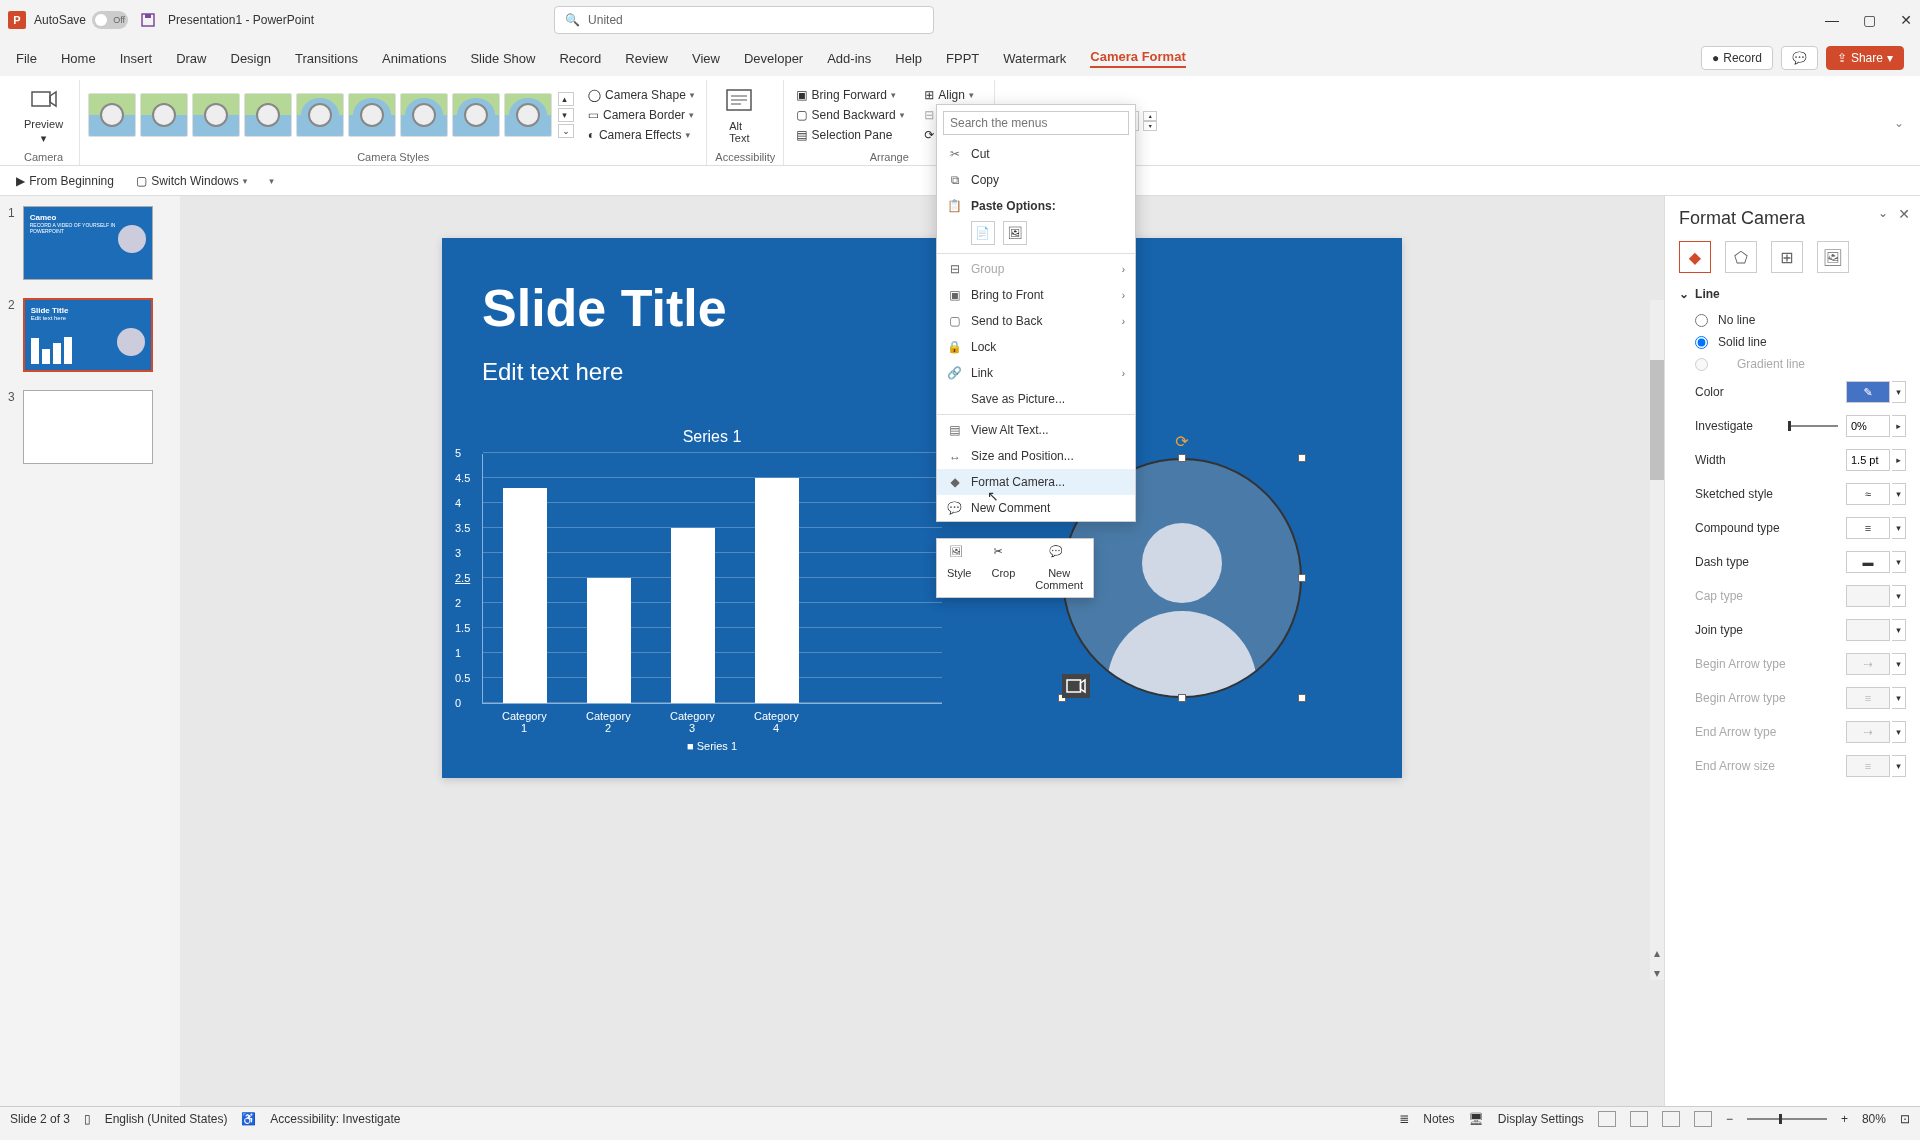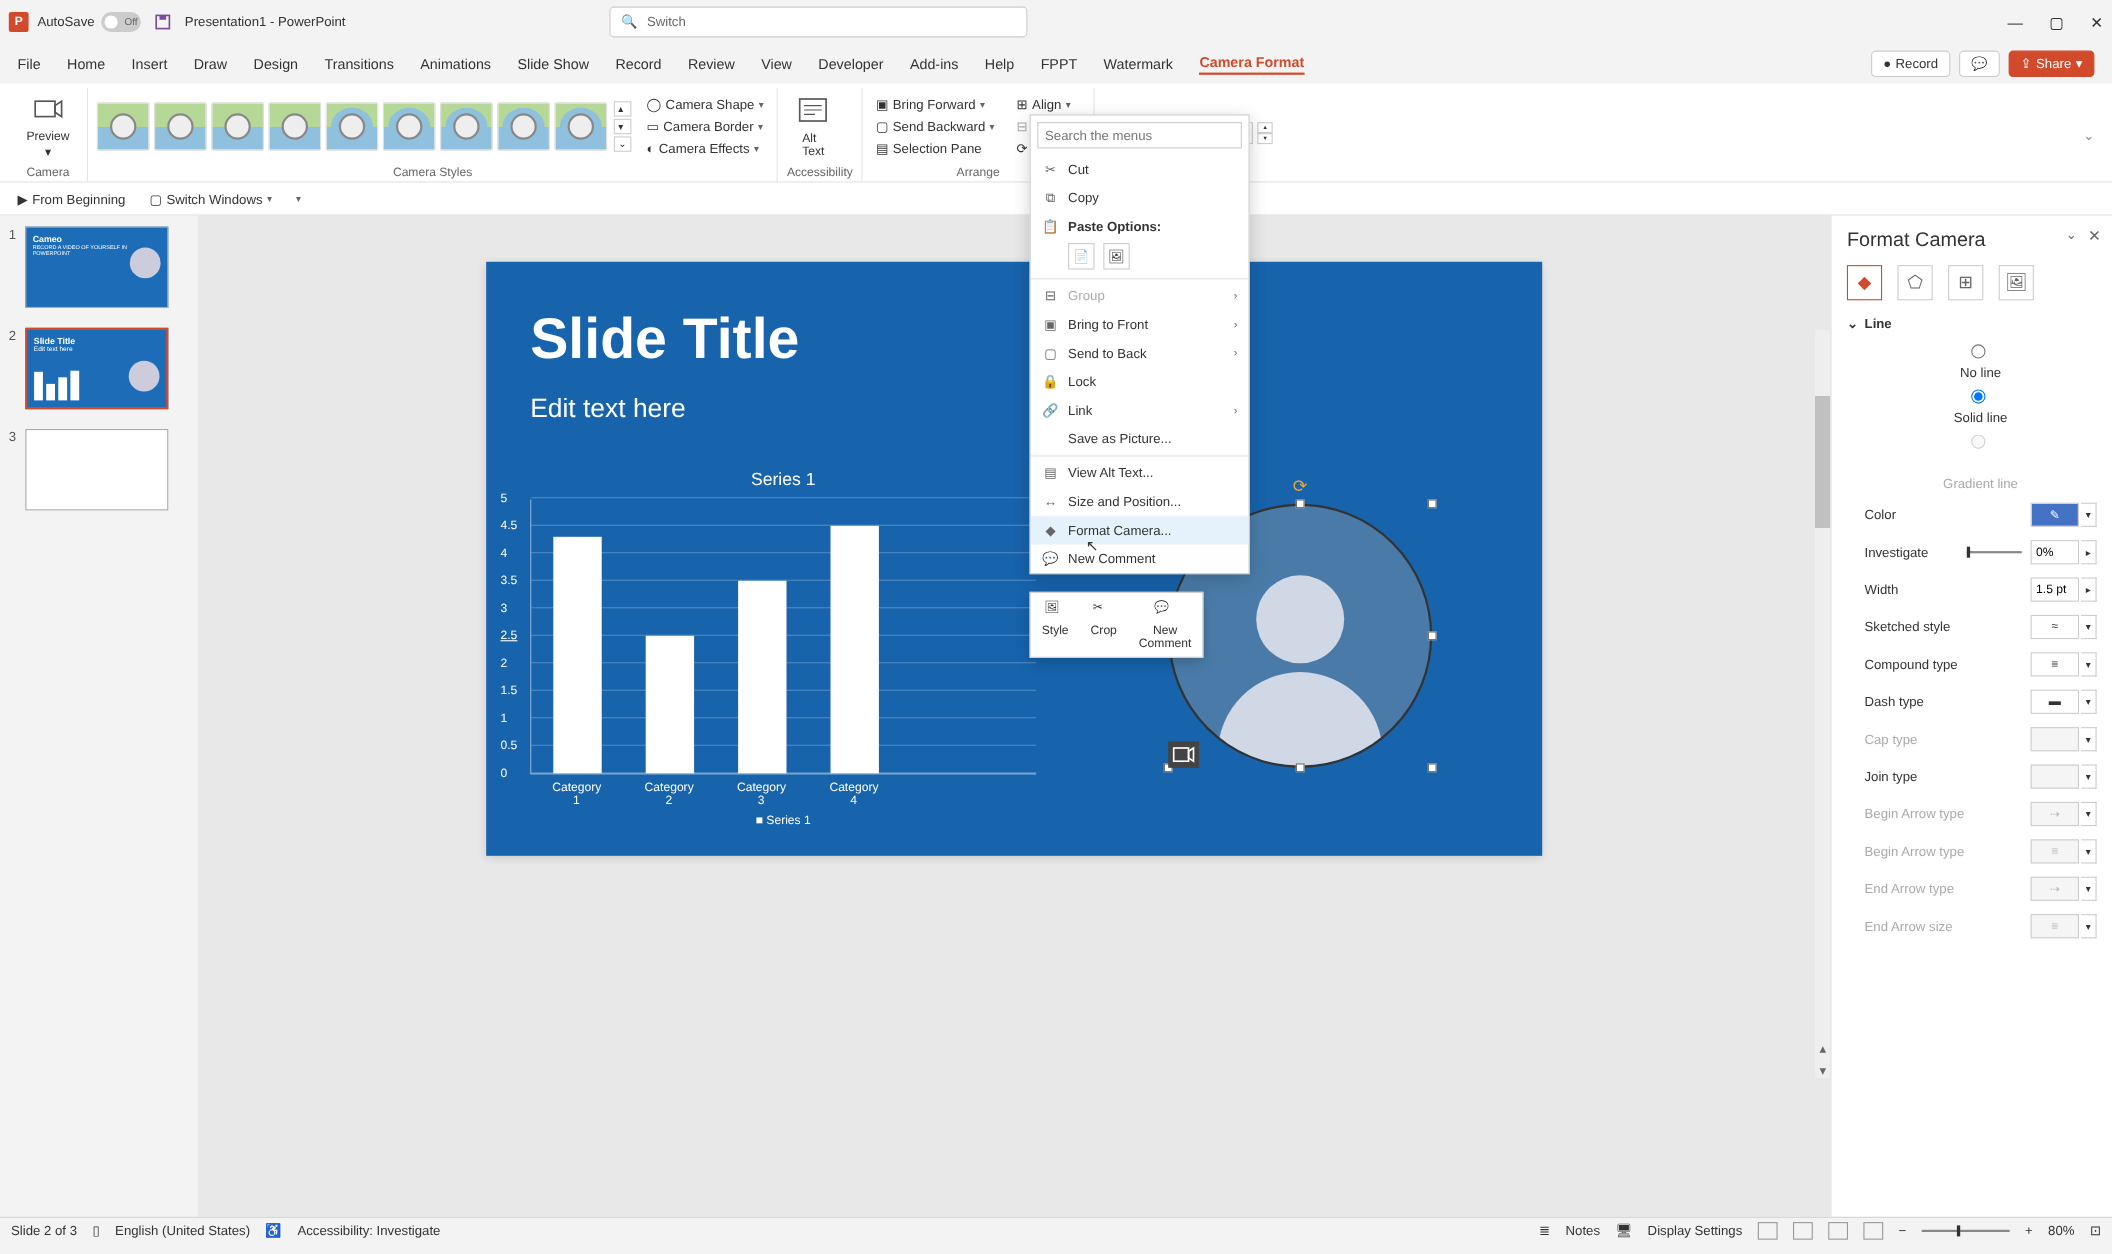--- a/index.html
+++ b/index.html
@@ -102,21 +102,21 @@
 
 
 .format-pane { width: 256px; background: #fff; border-left: 1px solid #ddd; padding: 12px 14px; position: relative; }
 .format-pane h2 { font-size: 18px; font-weight: normal; color: #333; margin-bottom: 12px; }
 .format-pane .pane-close { position: absolute; top: 10px; right: 10px; font-size: 14px; color: #666; }
 .format-pane .pane-collapse { position: absolute; top: 10px; right: 32px; font-size: 12px; color: #666; }
 .pane-tabs { display: flex; gap: 14px; margin-bottom: 14px; }
 .pane-tab { width: 32px; height: 32px; border: 1px solid #ccc; display: flex; align-items: center; justify-content: center; font-size: 16px; color: #666; }
 .pane-tab.active { border-color: #d14a2b; color: #d14a2b; }
 .pane-section-header { display: flex; align-items: center; gap: 6px; font-weight: bold; font-size: 12px; margin-bottom: 8px; }
-.pane-row { display: flex; align-items: center; padding: 4px 0 4px 16px; font-size: 12px; gap: 6px; flex-direction: column; }
+.pane-row { display: flex; align-items: center; padding: 4px 0 4px 16px; font-size: 12px; gap: 6px; }
 .pane-row.disabled { color: #aaa; gap: 25px; }
 .pane-row input[type="radio"] { margin-right: 4px; }
 .pane-prop { display: flex; align-items: center; justify-content: space-between; padding: 6px 0 6px 16px; font-size: 12px; }
 .pane-prop .control { display: flex; align-items: center; gap: 2px; }
 .pane-prop .dropdown { width: 44px; height: 22px; border: 1px solid #ccc; display: flex; align-items: center; justify-content: center; font-size: 11px; }
 .pane-prop .dropdown.disabled { background: #f5f5f5; color: #bbb; }
 .pane-prop .caret-box { width: 14px; height: 22px; border: 1px solid #ccc; border-left: none; display: flex; align-items: center; justify-content: center; font-size: 9px; }
 .pane-prop .spin { width: 44px; height: 22px; border: 1px solid #ccc; font-size: 11px; padding: 0 4px; }
 .pane-prop .slider { width: 50px; height: 2px; background: #888; position: relative; margin-right: 6px; }
 .pane-prop .slider::before { content: ''; width: 3px; height: 10px; background: #333; position: absolute; left: 0; top: -4px; }
@@ -147,21 +147,21 @@
         <span>Off</span>
       </div>
   </div>
   <span class="save-icon"><svg viewBox="0 0 16 16">
         <rect x="2" y="2" width="12" height="12" fill="none" stroke="#7d4b9e" stroke-width="1.5"></rect>
         <rect x="5" y="2" width="6" height="4" fill="#7d4b9e"></rect>
       </svg></span>
   <span>Presentation1 - PowerPoint</span>
   <div class="search">
     <span>🔍</span>
-    <span>Switch</span>
+    <span>United</span>
   </div>
   <div class="win-controls">
     <span>—</span>
     <span>▢</span>
     <span>✕</span>
   </div>
 </div>
 
 <div class="menutabs">
   <span class="tab">File</span>

